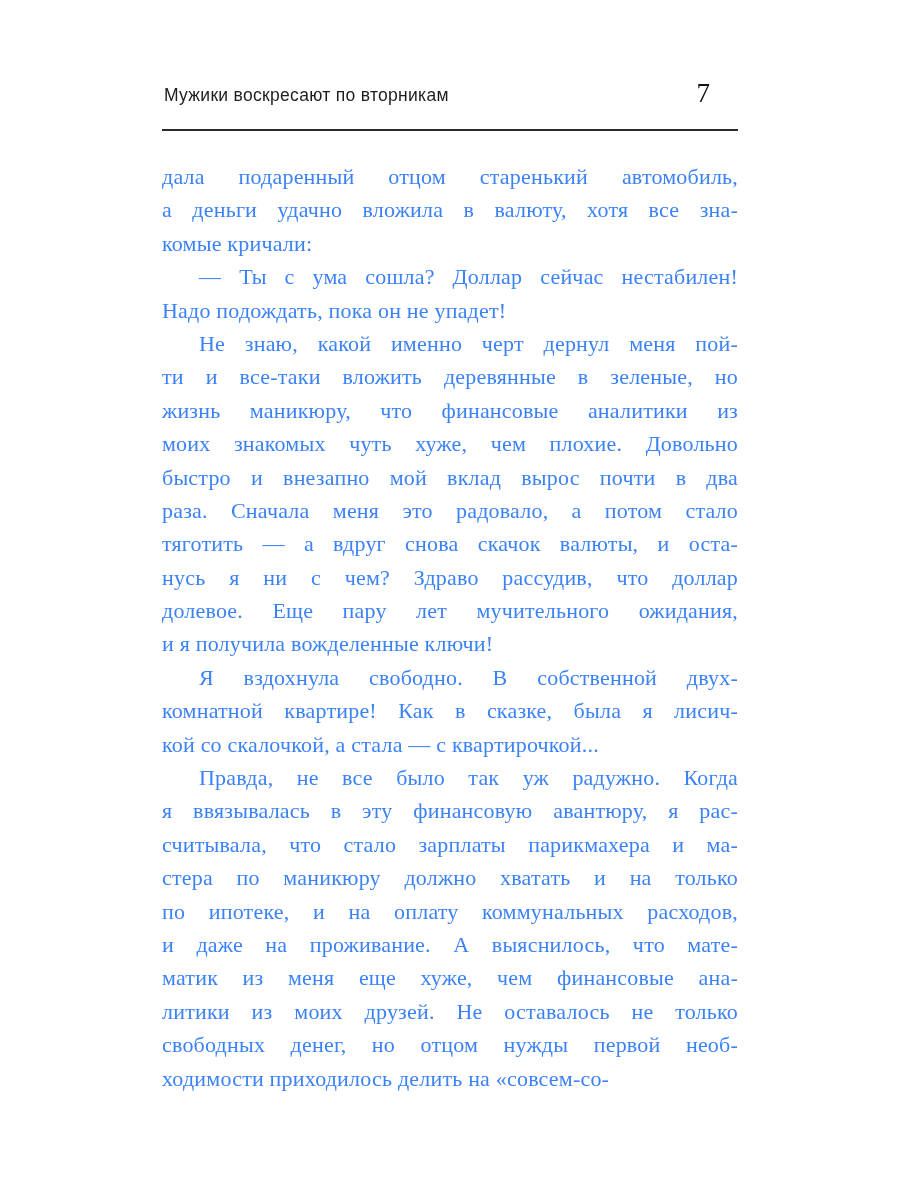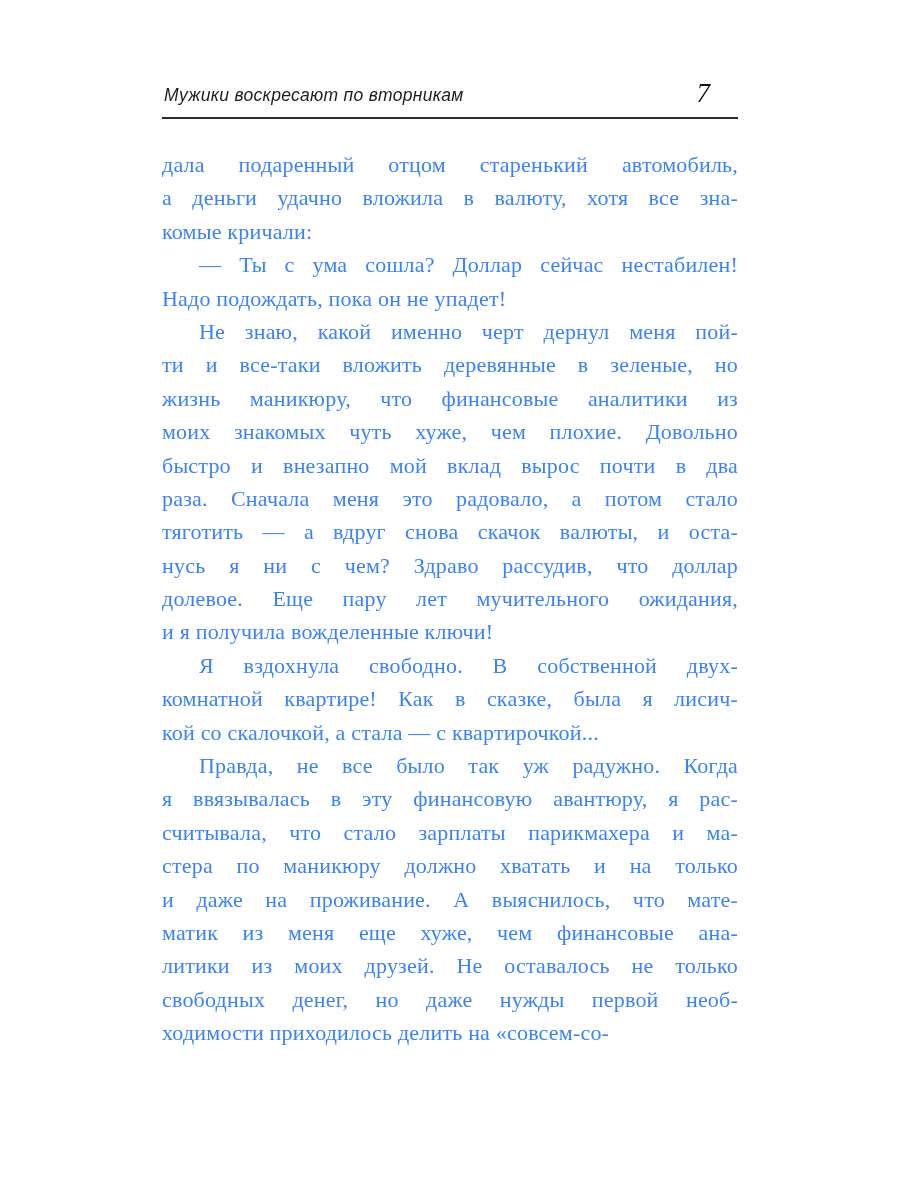--- a/index.html
+++ b/index.html
@@ -23,23 +23,22 @@
     left: 162px;
     top: 78px;
     width: 576px;
   }
 
   .page-header {
     display: flex;
     justify-content: space-between;
     align-items: flex-end;
     border-bottom: 2px solid #2b2b2b;
-    padding-bottom: 8px;
+    padding-bottom: 20px;
     padding-left: 2px;
-    font-style: italic;
   }
 
   .running-title {
     font-family: "Liberation Sans", "DejaVu Sans", sans-serif;
     font-size: 17.5px;
     letter-spacing: 0.3px;
     color: #1d1d1d;
     padding-bottom: 3px;
   }
 
@@ -113,22 +112,23 @@
         <div class="paragraph">
           <div class="line indent">Я вздохнула свободно. В собственной двух-</div>
           <div class="line">комнатной квартире! Как в сказке, была я лисич-</div>
           <div class="line last">кой со скалочкой, а стала — с квартирочкой...</div>
         </div>
         <div class="paragraph">
           <div class="line indent">Правда, не все было так уж радужно. Когда</div>
           <div class="line">я ввязывалась в эту финансовую авантюру, я рас-</div>
           <div class="line">считывала, что стало зарплаты парикмахера и ма-</div>
           <div class="line">стера по маникюру должно хватать и на только</div>
+          <div class="line">по ипотеке, и на оплату коммунальных расходов,</div>
           <div class="line">и даже на проживание. А выяснилось, что мате-</div>
           <div class="line">матик из меня еще хуже, чем финансовые ана-</div>
           <div class="line">литики из моих друзей. Не оставалось не только</div>
-          <div class="line">свободных денег, но даже нужды первой необ-</div>
+          <div class="line">свободных денег, но отцом нужды первой необ-</div>
           <div class="line last">ходимости приходилось делить на «совсем-со-</div>
         </div>
       </div>
 
   </div>
 </div>
 
 </body></html>

